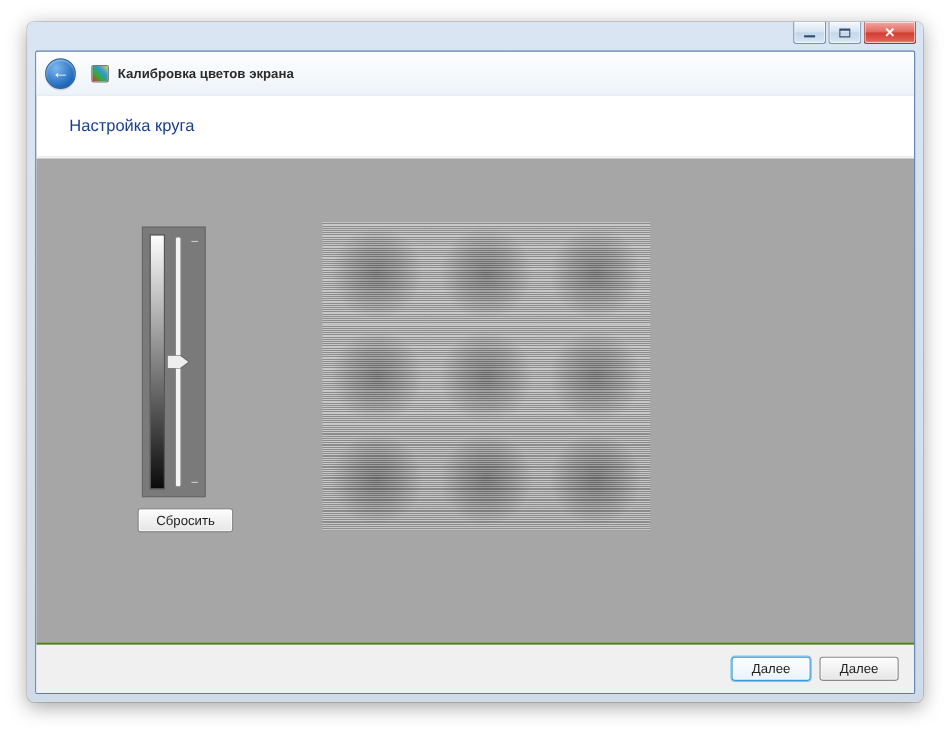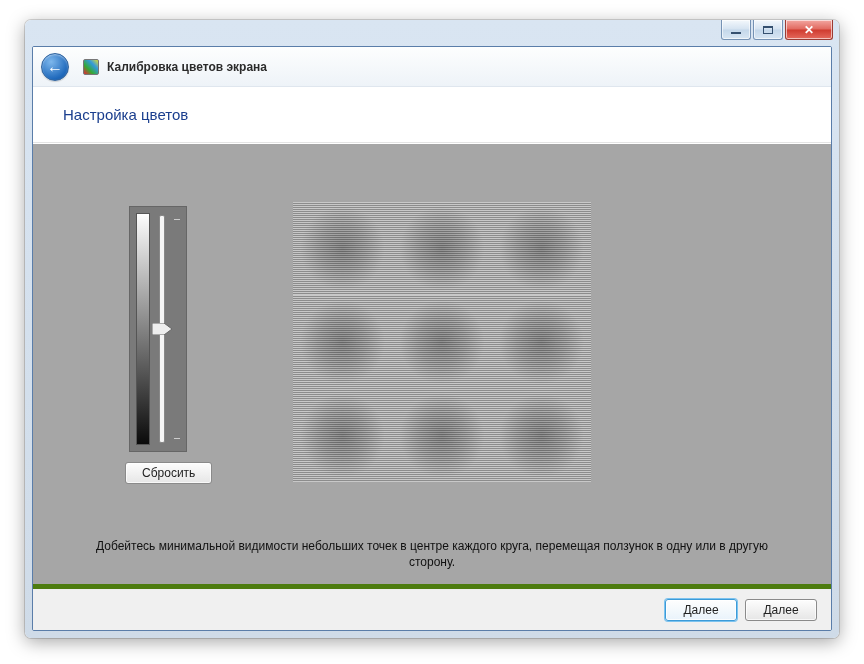--- a/index.html
+++ b/index.html
@@ -179,21 +179,21 @@
     background:
       radial-gradient(circle at 50% 50%, rgba(0,0,0,0.28) 0%, rgba(0,0,0,0.14) 35%, rgba(0,0,0,0) 62%),
       repeating-linear-gradient(180deg, #c8c8c8 0px, #c8c8c8 1px, #8c8c8c 1px, #8c8c8c 2px);
   }
 
   
   .button-bar {
     position:absolute;
     left:0;right:0;bottom:0;height:46px;
     background:#f0f0f0;
-    border-top:5px solid #4d7c0f;
+    border-top:2px solid #4d7c0f;
     display:flex;align-items:center;justify-content:flex-end;
     gap:8px;
     padding-right:14px;
   }
   .w-btn {
     min-width:72px;
     padding:3px 14px;
     background:linear-gradient(180deg,#fdfdfd,#e6e6e6);
     border:1px solid #8a8a8a;
     border-radius:3px;
@@ -228,21 +228,21 @@
 
     <div class="header">
       <div class="back-btn">
         <span class="back-arrow">←</span>
       </div>
       <div class="app-icon"></div>
       <div class="header-title">Калибровка цветов экрана</div>
     </div>
 
     <div class="heading-bar">
-      <div class="heading-text">Настройка цветов</div>
+      <div class="heading-text">Настройка круга</div>
     </div>
 
     <div class="content">
       <div class="calib-area">
 
         <div class="slider-block">
           <div class="slider-body">
             <div class="grad-bar"></div>
             <div class="track"></div>
             <div class="tick t1"></div>
@@ -262,21 +262,20 @@
           <div class="gamma-cell"></div>
           <div class="gamma-cell"></div>
           <div class="gamma-cell"></div>
           <div class="gamma-cell"></div>
           <div class="gamma-cell"></div>
           <div class="gamma-cell"></div>
           <div class="gamma-cell"></div>
         </div>
 
       </div>
-      <div class="footer-msg">Добейтесь минимальной видимости небольших точек в центре каждого круга, перемещая ползунок в одну или в другую сторону.</div>
     </div>
 
     <div class="button-bar">
       <button class="w-btn default">Далее</button>
       <button class="w-btn">Далее</button>
     </div>
 
   </div>
 </div>
 

